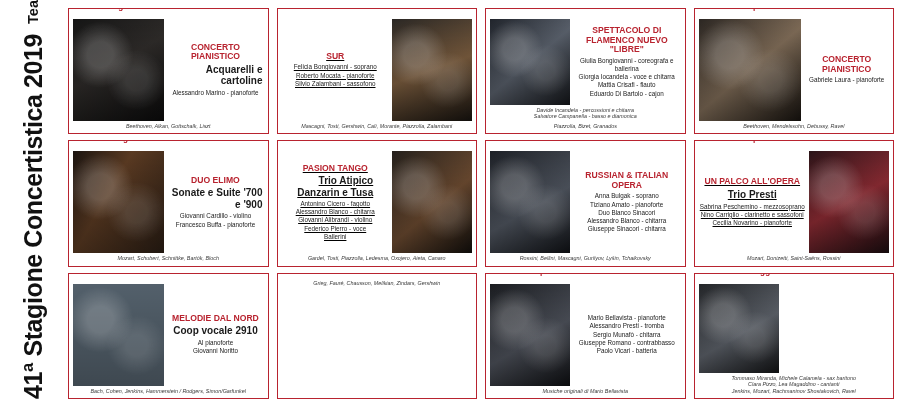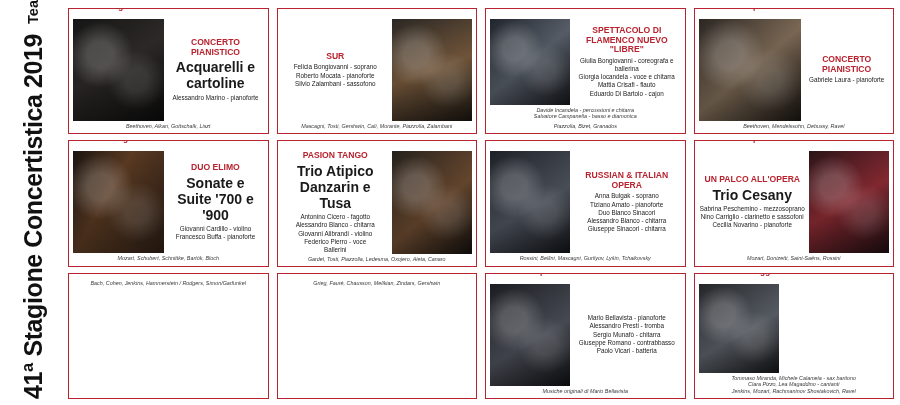--- a/index.html
+++ b/index.html
@@ -82,21 +82,21 @@
     letter-spacing: 0.1px;
     white-space: nowrap;
   }
   .card-body {
     display: flex;
     flex-direction: row;
     flex: 1 1 auto;
     margin-top: 6px;
     gap: 3px;
   }
-  .card-body.reverse { flex-direction: row-reverse; }
+  .card-body.reverse { flex-direction: row-reverse; text-decoration: underline; }
   .photo {
     flex: 0 0 48%;
     min-height: 62px;
     background: #6c6a68;
     position: relative;
     overflow: hidden;
   }
   .photo.wide { flex: 0 0 54%; }
   .photo.narrow { flex: 0 0 42%; }
   .info {
@@ -110,25 +110,26 @@
   }
   .ttl {
     font-size: 8.6px;
     font-weight: bold;
     color: #b8232f;
     line-height: 1.12;
     margin-bottom: 2px;
     text-transform: uppercase;
   }
   .subttl {
-    font-size: 14px;
+    font-size: 10px;
     font-weight: bold;
     color: #1a1a1a;
     line-height: 1.15;
     margin-bottom: 2px;
+    text-align: right;
   }
   .perf {
     font-size: 6.3px;
     color: #1a1a1a;
     line-height: 1.3;
   }
   .note {
     font-size: 5.4px;
     font-style: italic;
     color: #3a3a3a;
@@ -276,31 +277,40 @@
       </div>
       <div class="note">Rossini, Bellini, Mascagni, Gurilyov, Lyšin, Tchaikovsky</div>
     </div>
 
     <div class="card">
       <div class="card-date">Sabato 27 aprile 18:15</div>
       <div class="card-body reverse">
         <div class="photo narrow ph-opera ph-grain"></div>
         <div class="info">
           <div class="ttl">UN PALCO ALL'OPERA</div>
-          <div class="subttl">Trio Cesany</div>
+          <div class="subttl">Trio Presti</div>
           <div class="perf" style="white-space:pre-line">Sabrina Peschemino - mezzosoprano
 Nino Carriglio - clarinetto e sassofoni
 Cecilia Novarino - pianoforte</div>
         </div>
       </div>
       <div class="note">Mozart, Donizetti, Saint-Saëns, Rossini</div>
     </div>
 
     <div class="card">
       <div class="card-date">Sabato 2 febbraio 18:15</div>
+      <div class="card-body">
+        <div class="photo ph-choir ph-grain"></div>
+        <div class="info">
+          <div class="ttl">MELODIE DAL NORD</div>
+          <div class="subttl">Coop vocale 2910</div>
+          <div class="perf" style="white-space:pre-line">Al pianoforte
+Giovanni Noritto</div>
+        </div>
+      </div>
       <div class="note">Bach, Cohen, Jenkins, Hammerstein / Rodgers, Simon/Garfunkel</div>
     </div>
 
     <div class="card">
       <div class="card-date">Venerdì 8 marzo 18:15</div>
       <div class="note">Grieg, Fauré, Chausson, Melikian, Zindars, Gershwin</div>
     </div>
 
     <div class="card">
       <div class="card-date">Sabato 6 aprile 18:15</div>

